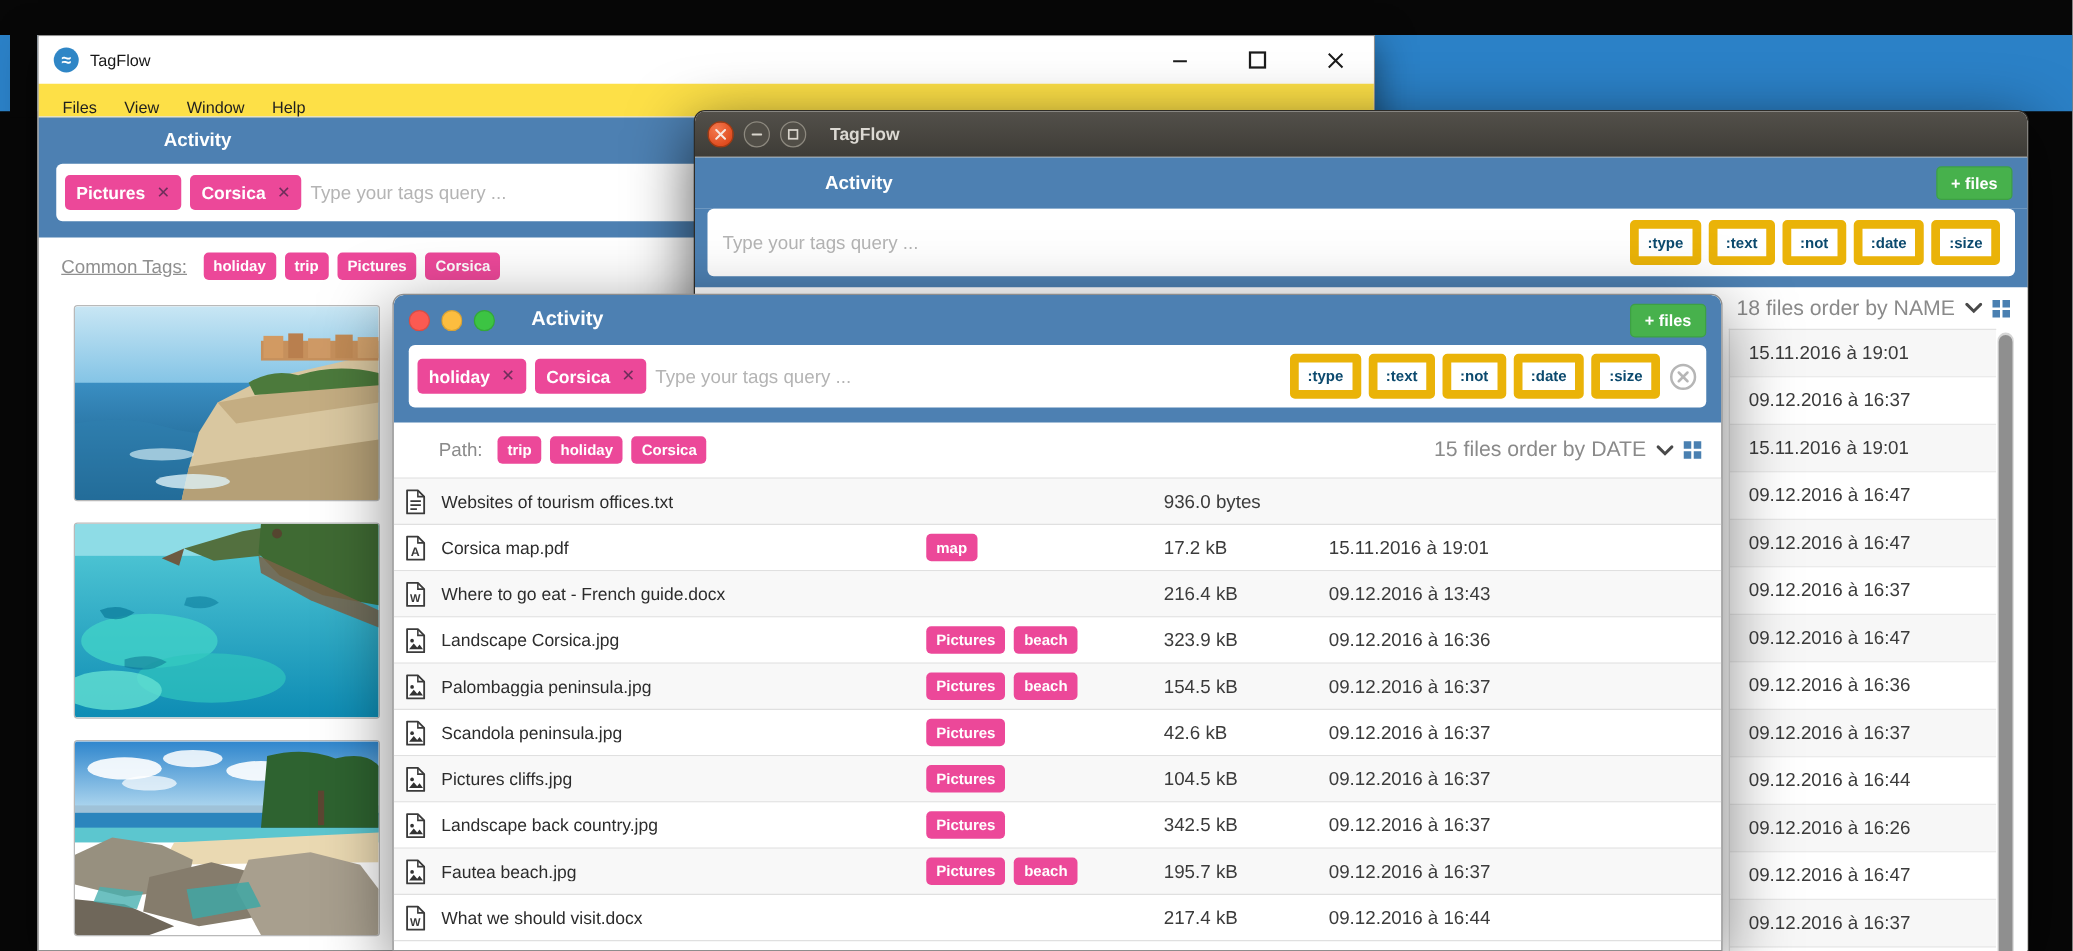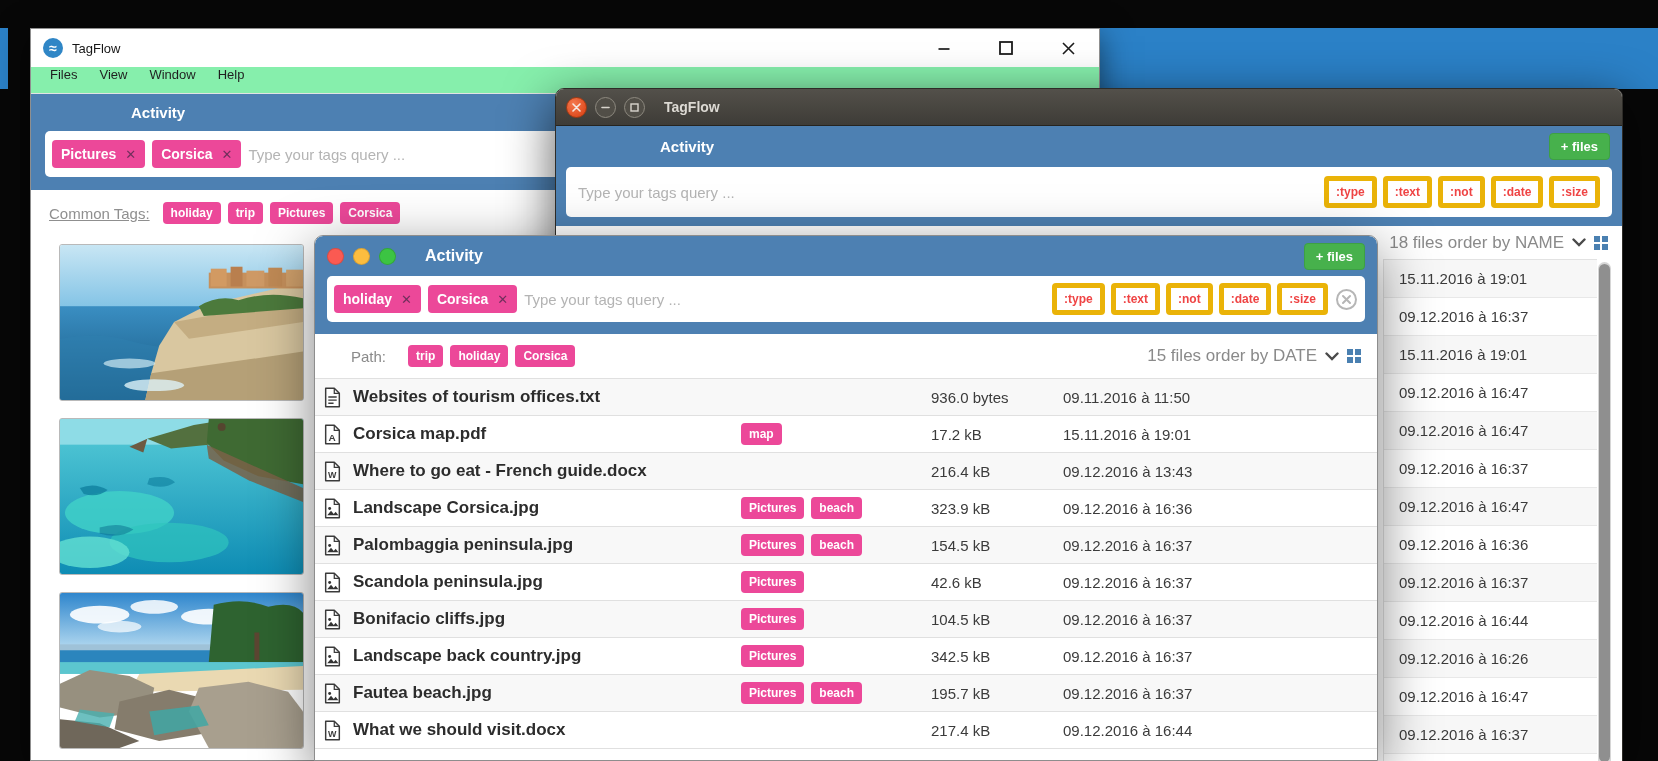--- a/index.html
+++ b/index.html
@@ -16,37 +16,37 @@
   .band-notch { position:absolute; top:28px; left:8px; width:22px; height:66px; background:#070707; }
 
   
   .searchbox { background:#fff; border-radius:5px; display:flex; align-items:center; gap:7px; }
   .searchbox input { border:none; outline:none; flex:1; font-size:15px; color:#333; min-width:40px; background:transparent; font-family:inherit; }
   .searchbox input::placeholder { color:#b4b4b4; }
   .chip { background:#ec4899; color:#fff; font-weight:bold; border-radius:4px; display:inline-flex; align-items:center; white-space:nowrap; }
   .chip-lg { font-size:14px; padding:6px 9px; gap:9px; }
   .chip-sm { font-size:12px; padding:4px 8px; }
   .chip-x { color:rgba(10,25,40,.55); font-weight:bold; font-size:13px; cursor:pointer; }
-  .fchip { border:5px solid #eab308; border-radius:4px; background:#fff; color:#ef4444; font-size:12px; font-weight:bold; padding:4px 7px; white-space:nowrap; }
+  .fchip { border:7px solid #eab308; border-radius:4px; background:#fff; color:#0c4a6e; font-size:12px; font-weight:bold; padding:4px 7px; white-space:nowrap; }
   .filters { display:flex; gap:6px; align-items:center; }
   .btn-files { background:#47b14c; border:1px solid #3da044; color:#fff; font-weight:bold; font-size:13px; border-radius:4px; padding:5px 11px; cursor:pointer; white-space:nowrap; }
   .hdr-blue { background:#4d80b2; }
   .hdr-title { color:#fff; font-weight:bold; font-size:15px; }
   .listheader-txt { color:#8a8a8a; font-size:17px; }
   .gridicon { display:grid; grid-template-columns:6px 6px; grid-template-rows:6px 6px; gap:2px; }
   .gridicon span { background:#4a80b1; }
 
   
   .win-a { position:absolute; left:30px; top:28px; width:1070px; height:733px; background:#fff; border:1px solid #8f8f8f; box-shadow:0 8px 30px rgba(0,0,0,.55); }
   .wa-titlebar { height:38px; display:flex; align-items:center; padding-left:12px; background:#fff; }
   .wa-appicon { width:20px; height:20px; border-radius:50%; background:#2f86c6; color:#fff; display:flex; align-items:center; justify-content:center; font-size:14px; font-weight:bold; }
   .wa-title { margin-left:9px; font-size:13px; color:#161616; }
   .wa-controls { margin-left:auto; display:flex; height:100%; }
   .wa-ctl { width:62px; display:flex; align-items:center; justify-content:center; cursor:pointer; }
-  .wa-menubar { height:27px; background:#86efac; border-bottom:1px solid #e3e3e3; display:flex; align-items:flex-start; padding-left:8px; }
+  .wa-menubar { height:27px; background:#fde047; border-bottom:1px solid #e3e3e3; display:flex; align-items:flex-end; padding-left:8px; }
   .wa-menu-item { padding:0 11px; font-size:13px; color:#1f1f1f; cursor:pointer; }
   .wa-header { padding:8px 14px 13px; }
   .wa-header .hdr-title { display:block; padding:2px 0 10px 86px; }
   .wa-search { padding:7px; min-height:46px; }
   .wa-common { display:flex; align-items:center; gap:7px; padding:12px 18px 10px; }
   .wa-common-label { color:#8f8f8f; font-size:15px; margin-right:6px;text-decoration:underline; }
   .wa-thumbs { padding:10px 0 0 28px; display:flex; flex-direction:column; gap:17px; }
   .thumb { width:245px; height:157px; border:1px solid #b9b9b9; border-radius:3px; overflow:hidden; cursor:pointer; flex:0 0 auto; }
   .thumb svg { display:block; width:100%; height:100%; }
 
@@ -75,27 +75,27 @@
   .wc-header { padding:7px 12px 12px; border-radius:8px 8px 0 0; }
   .wc-toprow { display:flex; align-items:center; height:26px; }
   .light { width:17px; height:17px; border-radius:50%; margin-right:9px; border:1px solid rgba(0,0,0,.14); cursor:pointer; }
   .light-red { background:#fb5a52; }
   .light-yellow { background:#fcbd3f; }
   .light-green { background:#3cc443; }
   .wc-toprow .hdr-title { margin-left:20px; font-size:16px; }
   .wc-toprow .btn-files { margin-left:auto; }
   .wc-search { margin-top:7px; padding:7px; min-height:44px; }
   .clear-icon { flex:0 0 auto; display:flex; cursor:pointer; }
-  .wc-pathrow { display:flex; align-items:center; gap:17px; height:45px; padding:0 16px 0 36px; border-bottom:1px solid #e0e0e0; }
+  .wc-pathrow { display:flex; align-items:center; gap:7px; height:45px; padding:0 16px 0 36px; border-bottom:1px solid #e0e0e0; }
   .wc-path-label { color:#8a8a8a; font-size:15px; margin-right:5px; }
   .wc-order { margin-left:auto; display:flex; align-items:center; gap:8px; }
   .frow { display:grid; grid-template-columns:30px 388px 176px 146px 1fr; align-items:center; height:37px; padding:0 10px 0 8px; border-bottom:1px solid #e0e0e0; background:#fff; cursor:pointer; }
   .frow:nth-child(odd) { background:#f8f8f8; }
   .ficon { display:flex; align-items:center; }
-  .fname { font-size:17px; color:#2c2c2c; white-space:nowrap; overflow:hidden;font-weight:bold; }
+  .fname { font-size:14px; color:#2c2c2c; white-space:nowrap; overflow:hidden; }
   .ftags { display:flex; gap:7px; }
   .fsize { font-size:15px; color:#3b3b3b; padding-left:14px; }
   .fdate { font-size:15px; color:#3b3b3b; }
   .chev { display:flex; }
 </style>
 </head>
 <body>
 
 <div class="band"></div>
 <div class="band-notch"></div>
@@ -370,21 +370,20 @@
         <span class="ficon">
           <svg width="19" height="21" viewBox="0 0 18 20">
             <path d="M2.5 1.2h8.2l4.8 4.8v12.8H2.5z" fill="#fff" stroke="#3b3b3b" stroke-width="1.4" stroke-linejoin="round"></path>
             <path d="M10.7 1.2v4.8h4.8" fill="none" stroke="#3b3b3b" stroke-width="1.2"></path>
             <path d="M5 9.5h8M5 12.5h8M5 15.5h5" stroke="#3b3b3b" stroke-width="1.3"></path>
           </svg>
         </span>
         <span class="fname">Websites of tourism offices.txt</span>
         <span class="ftags"></span>
         <span class="fsize">936.0 bytes</span>
-        <span class="fdate">09.11.2016 à 11:50</span>
       </div>
       <div class="frow">
         <span class="ficon">
           <svg width="19" height="21" viewBox="0 0 18 20">
             <path d="M2.5 1.2h8.2l4.8 4.8v12.8H2.5z" fill="#fff" stroke="#3b3b3b" stroke-width="1.4" stroke-linejoin="round"></path>
             <path d="M10.7 1.2v4.8h4.8" fill="none" stroke="#3b3b3b" stroke-width="1.2"></path>
             <text x="8.7" y="16" text-anchor="middle" font-size="9.5" font-weight="bold" fill="#3b3b3b" font-family="Liberation Sans, sans-serif">A</text>
           </svg>
         </span>
         <span class="fname">Corsica map.pdf</span>
@@ -459,21 +458,21 @@
       </div>
       <div class="frow">
         <span class="ficon">
           <svg width="19" height="21" viewBox="0 0 18 20">
             <path d="M2.5 1.2h8.2l4.8 4.8v12.8H2.5z" fill="#fff" stroke="#3b3b3b" stroke-width="1.4" stroke-linejoin="round"></path>
             <path d="M10.7 1.2v4.8h4.8" fill="none" stroke="#3b3b3b" stroke-width="1.2"></path>
             <circle cx="6.3" cy="10" r="1.4" fill="#333"></circle>
             <path d="M4 16.5l3.6-4.4 2.6 3.1 1.8-2.2 2.6 3.5z" fill="#333"></path>
           </svg>
         </span>
-        <span class="fname">Bonifacio cliffs.jpg</span>
+        <span class="fname">Pictures cliffs.jpg</span>
         <span class="ftags">
           <span class="chip chip-sm">Pictures</span>
         </span>
         <span class="fsize">104.5 kB</span>
         <span class="fdate">09.12.2016 à 16:37</span>
       </div>
       <div class="frow">
         <span class="ficon">
           <svg width="19" height="21" viewBox="0 0 18 20">
             <path d="M2.5 1.2h8.2l4.8 4.8v12.8H2.5z" fill="#fff" stroke="#3b3b3b" stroke-width="1.4" stroke-linejoin="round"></path>

